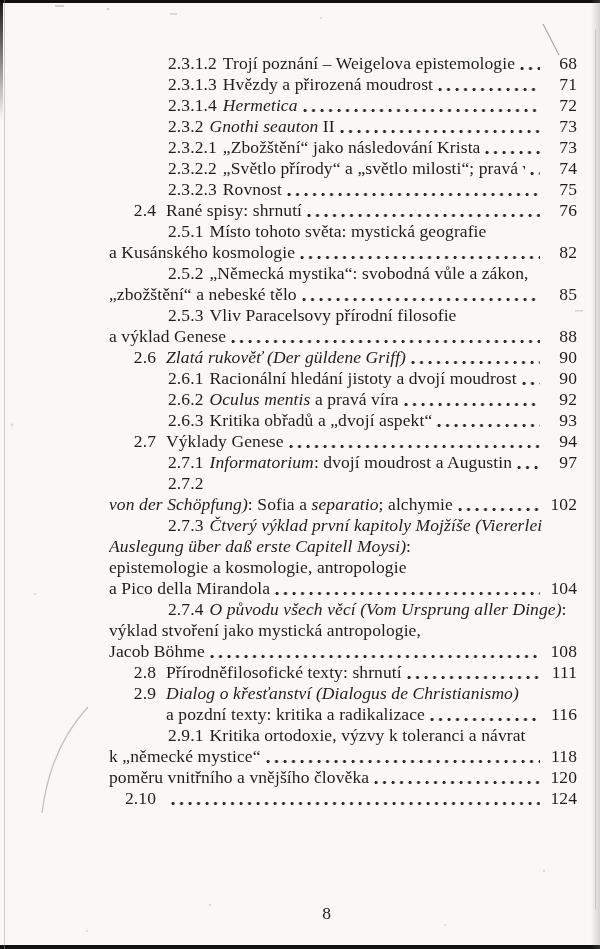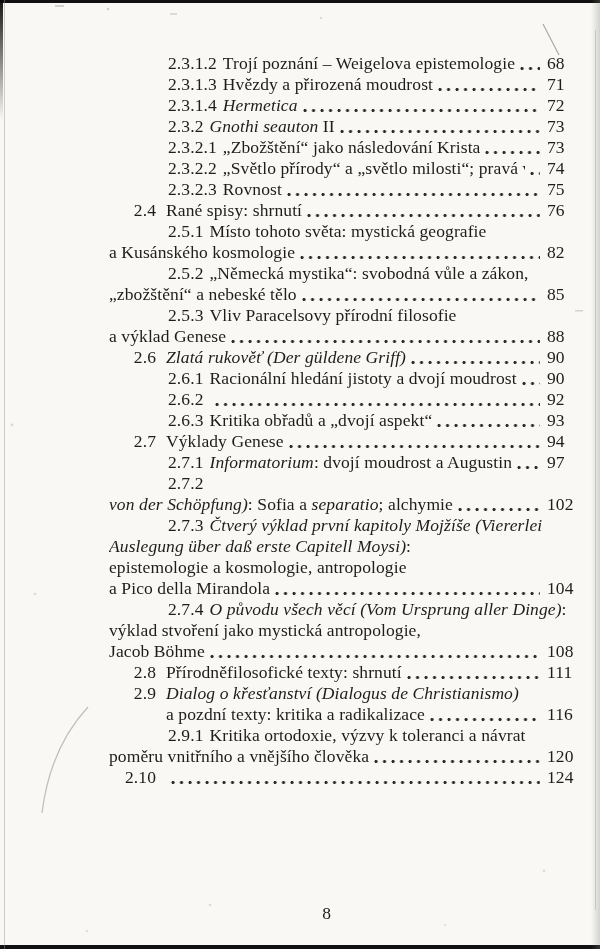--- a/index.html
+++ b/index.html
@@ -42,21 +42,21 @@
   .leader{
     flex:1 0 10px;
     align-self:flex-end;
     height:5px;
     margin:0 7px 3px 5px;
     background-image:radial-gradient(circle at 2px 2.5px, #2b2b29 1.2px, rgba(0,0,0,0) 1.9px);
     background-size:8.5px 5px;
     background-repeat:repeat-x;
     background-position:left bottom;
   }
-  .pg{flex:0 0 auto;min-width:30px;}
+  .pg{flex:0 0 auto;min-width:30px;text-align:right;}
   
   .footer{
     position:absolute;top:903px;left:76px;width:501px;
     text-align:center;font-size:17.5px;line-height:21px;
   }
   
   .edge-top{position:absolute;top:0;left:0;right:0;height:3px;background:var(--edge);}
   .edge-bottom{position:absolute;bottom:0;left:0;right:0;height:4px;background:var(--edge);}
   .edge-left{
     position:absolute;top:0;left:0;width:3px;height:120px;
@@ -91,37 +91,38 @@
       <div class="row l4 first"><span class="num">2.3.2.3</span><span class="txt"><span>Rovnost</span></span><span class="leader"></span><span class="pg">75</span></div>
       <div class="row l2 first"><span class="num">2.4</span><span class="txt"><span>Rané spisy: shrnutí</span></span><span class="leader"></span><span class="pg">76</span></div>
       <div class="row l3 first"><span class="num">2.5.1</span><span class="txt"><span>Místo tohoto světa: mystická geografie</span></span></div>
       <div class="row l3 cont"><span class="txt"><span>a Kusánského kosmologie</span></span><span class="leader"></span><span class="pg">82</span></div>
       <div class="row l3 first"><span class="num">2.5.2</span><span class="txt"><span>„Německá mystika“: svobodná vůle a zákon,</span></span></div>
       <div class="row l3 cont"><span class="txt"><span>„zbožštění“ a nebeské tělo</span></span><span class="leader"></span><span class="pg">85</span></div>
       <div class="row l3 first"><span class="num">2.5.3</span><span class="txt"><span>Vliv Paracelsovy přírodní filosofie</span></span></div>
       <div class="row l3 cont"><span class="txt"><span>a výklad Genese</span></span><span class="leader"></span><span class="pg">88</span></div>
       <div class="row l2 first"><span class="num">2.6</span><span class="txt"><em>Zlatá rukověť (Der güldene Griff)</em></span><span class="leader"></span><span class="pg">90</span></div>
       <div class="row l3 first"><span class="num">2.6.1</span><span class="txt"><span>Racionální hledání jistoty a dvojí moudrost</span></span><span class="leader"></span><span class="pg">90</span></div>
-      <div class="row l3 first"><span class="num">2.6.2</span><span class="leader"></span><span class="pg">92</span></div>
+      <div class="row l3 first"><span class="num">2.6.2</span><span class="txt"><em>Oculus mentis</em><span> a pravá víra</span></span><span class="leader"></span><span class="pg">92</span></div>
       <div class="row l3 first"><span class="num">2.6.3</span><span class="txt"><span>Kritika obřadů a „dvojí aspekt“</span></span><span class="leader"></span><span class="pg">93</span></div>
       <div class="row l2 first"><span class="num">2.7</span><span class="txt"><span>Výklady Genese</span></span><span class="leader"></span><span class="pg">94</span></div>
       <div class="row l3 first"><span class="num">2.7.1</span><span class="txt"><em>Informatorium</em><span>: dvojí moudrost a Augustin</span></span><span class="leader"></span><span class="pg">97</span></div>
       <div class="row l3 first"><span class="num">2.7.2</span></div>
       <div class="row l3 cont"><span class="txt"><em>von der Schöpfung)</em><span>: Sofia a </span><em>separatio</em><span>; alchymie</span></span><span class="leader"></span><span class="pg">102</span></div>
       <div class="row l3 first"><span class="num">2.7.3</span><span class="txt"><em>Čtverý výklad první kapitoly Mojžíše (Viererlei</em></span></div>
       <div class="row l3 cont"><span class="txt"><em>Auslegung über daß erste Capitell Moysi)</em><span>:</span></span></div>
       <div class="row l3 cont"><span class="txt"><span>epistemologie a kosmologie, antropologie</span></span></div>
       <div class="row l3 cont"><span class="txt"><span>a Pico della Mirandola</span></span><span class="leader"></span><span class="pg">104</span></div>
       <div class="row l3 first"><span class="num">2.7.4</span><span class="txt"><em>O původu všech věcí (Vom Ursprung aller Dinge)</em><span>:</span></span></div>
       <div class="row l3 cont"><span class="txt"><span>výklad stvoření jako mystická antropologie,</span></span></div>
       <div class="row l3 cont"><span class="txt"><span>Jacob Böhme</span></span><span class="leader"></span><span class="pg">108</span></div>
       <div class="row l2 first"><span class="num">2.8</span><span class="txt"><span>Přírodněfilosofické texty: shrnutí</span></span><span class="leader"></span><span class="pg">111</span></div>
       <div class="row l2 first"><span class="num">2.9</span><span class="txt"><em>Dialog o křesťanství (Dialogus de Christianismo)</em></span></div>
       <div class="row l2 cont"><span class="txt"><span>a pozdní texty: kritika a radikalizace</span></span><span class="leader"></span><span class="pg">116</span></div>
       <div class="row l3 first"><span class="num">2.9.1</span><span class="txt"><span>Kritika ortodoxie, výzvy k toleranci a návrat</span></span></div>
+      <div class="row l3 cont"><span class="txt"><span>k „německé mystice“</span></span><span class="leader"></span><span class="pg">118</span></div>
       <div class="row l3 cont"><span class="txt"><span>poměru vnitřního a vnějšího člověka</span></span><span class="leader"></span><span class="pg">120</span></div>
       <div class="row l2 first"><span class="num">2.10</span><span class="leader"></span><span class="pg">124</span></div>
     </section>
 
   <div class="footer">8</div>
 
   <div class="edge-top"></div>
   <div class="edge-bottom"></div>
   <div class="edge-left"></div>
   <div class="page-edge-left"></div>

